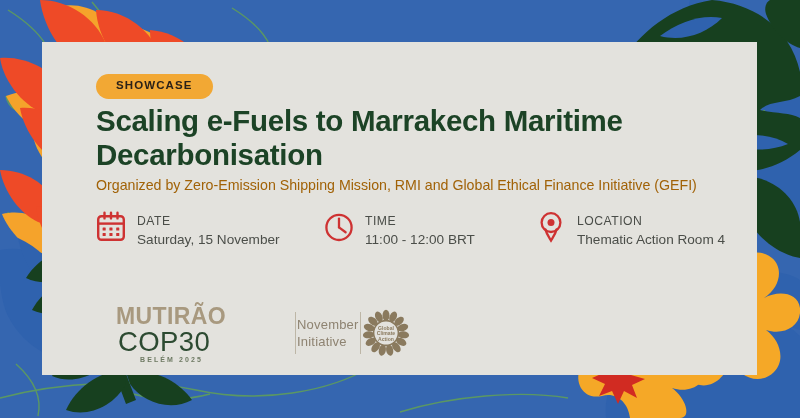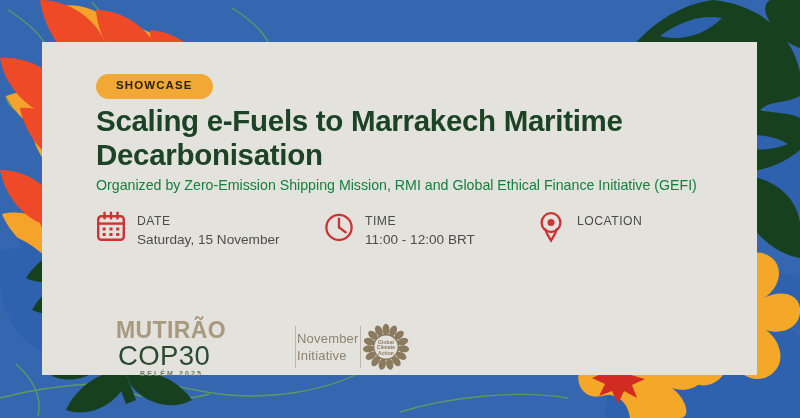--- a/index.html
+++ b/index.html
@@ -30,39 +30,39 @@
   }
 
   
   .title{
     position:absolute;left:54px;top:62px;width:640px;
     color:#1C4326;font-size:29.5px;font-weight:bold;
     line-height:1.16;letter-spacing:-0.3px;
   }
   .subtitle{
     position:absolute;left:54px;top:134px;width:660px;
-    color:#15803d;font-size:14.2px;line-height:1.3;
+    color:#a16207;font-size:14.2px;line-height:1.3;
   }
 
   
   .info-row{position:absolute;left:54px;top:168px;width:650px;height:48px;}
   .info{position:absolute;top:0;display:flex;align-items:flex-start;gap:11px;}
   .info-1{left:0;}
   .info-2{left:228px;}
   .info-3{left:440px;}
   .info-ico{width:30px;height:32px;flex:0 0 30px;margin-top:1px;}
   .info-txt{padding-top:1px;}
   .info-label{
     color:#4A4D48;font-size:12.2px;font-weight:normal;letter-spacing:0.5px;
     line-height:1.25;
   }
   .info-value{color:#4B4E49;font-size:13.6px;line-height:1.35;margin-top:2px;white-space:nowrap;}
 
   
-  .logos{position:absolute;left:72px;top:272px;display:flex;align-items:center;gap:1px;}
+  .logos{position:absolute;left:72px;top:258px;display:flex;align-items:center;gap:1px;}
   .mutirao{width:180px;height:66px;}
   .divider{width:1px;height:42px;background:#BDB6A6;}
   .mp-text{
     color:#8E8371;font-size:13px;line-height:1.32;letter-spacing:0.2px;
     white-space:nowrap;
   }
   .divider2{width:1px;height:42px;background:#BDB6A6;}
   .seal{width:48px;height:48px;}
 </style>
 </head>
@@ -283,20 +283,21 @@
         <span class="info-ico">
           <svg viewBox="0 0 30 32" xmlns="http://www.w3.org/2000/svg">
             <circle cx="15" cy="11.6" r="9.4" fill="none" stroke="#CE3232" stroke-width="2.3"></circle>
             <circle cx="15" cy="11.6" r="3.5" fill="#CE3232"></circle>
             <path d="M9.4 18.4 C 10.6 23.2, 13 26.4, 15 29.6
                      C 17 26.4, 19.4 23.2, 20.6 18.4" fill="none" stroke="#CE3232" stroke-width="2.3" stroke-linecap="round"></path>
           </svg>
         </span>
         <span class="info-txt">
           <span class="info-label">LOCATION</span>
+          <span class="info-value" style="display:block">Thematic Action Room 4</span>
         </span>
       </div>
     </div>
 
     <div class="logos">
 
       <span class="mutirao">
         <svg viewBox="0 0 180 66" xmlns="http://www.w3.org/2000/svg">
           <text x="2" y="24" font-family="Liberation Sans, sans-serif" font-size="23" font-weight="bold" fill="#A8997F" letter-spacing="0.4">MUTIRÃO</text>
           <text x="4" y="51" font-family="Liberation Sans, sans-serif" font-size="27.5" fill="#2C4A31" letter-spacing="0.4">COP30</text>

